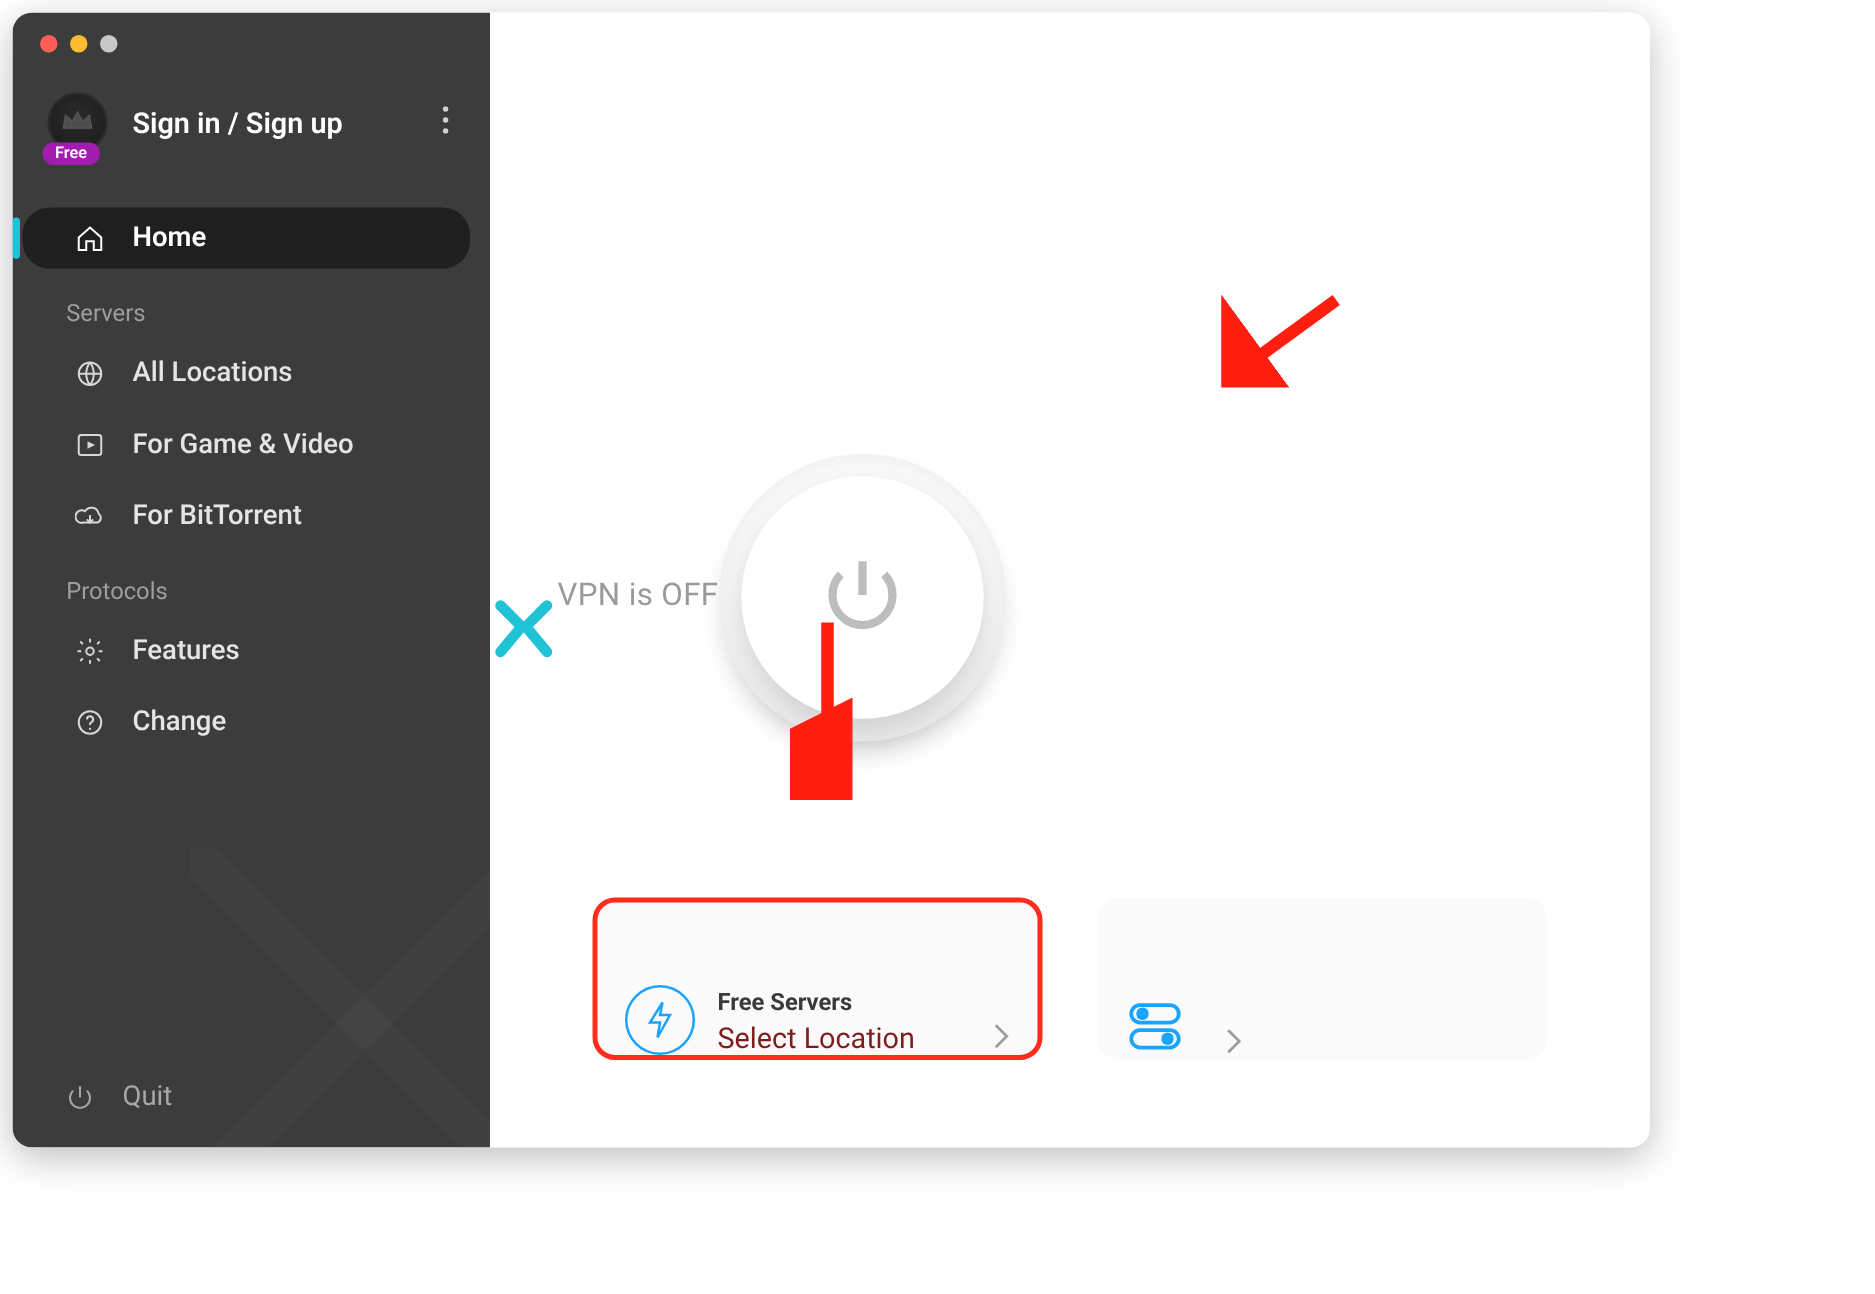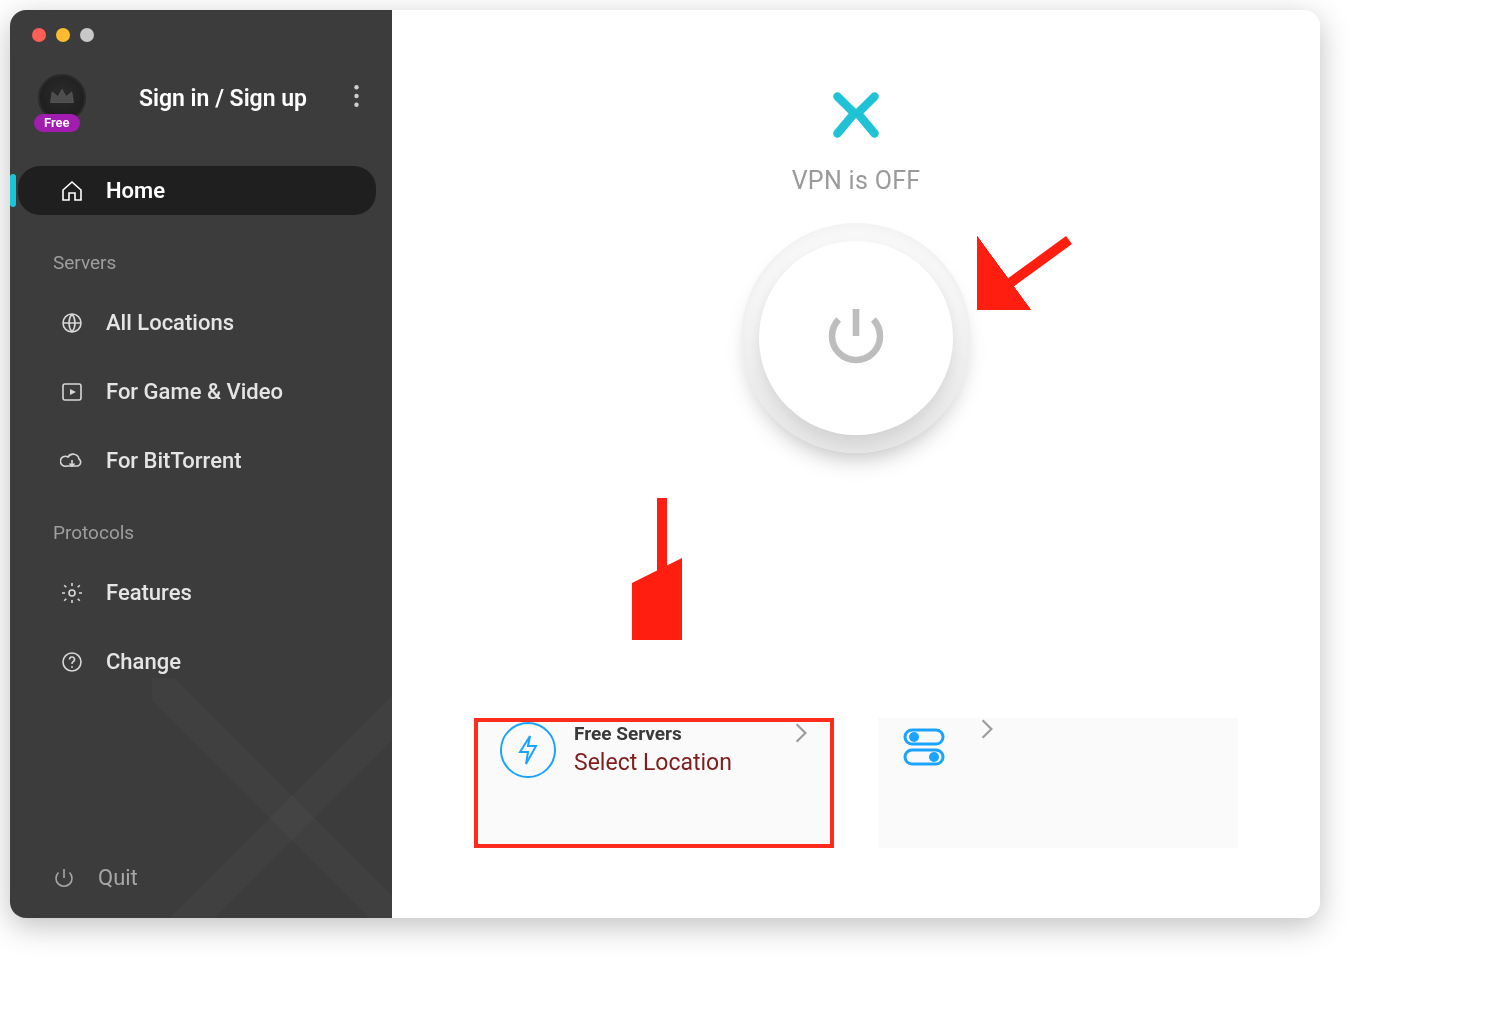--- a/index.html
+++ b/index.html
@@ -81,40 +81,39 @@
     font-weight: 600;
     padding: 1px 10px 2px;
     border-radius: 10px;
   }
   .account-title {
     color: #fff;
     font-size: 23px;
     font-weight: 600;
     margin-left: 14px;
     flex: 1;
-    text-align: center;
   }
   .more-btn {
     width: 32px; height: 32px;
     display:flex; align-items:center; justify-content:center;
     color: #d0d0d0;
     cursor: pointer;
     font-size: 20px;
   }
   .more-btn svg { width: 5px; height: 22px; }
 
   .nav-section-label {
     color: #9e9e9e;
     font-size: 19px;
     padding: 18px 0 6px 43px;
   }
   .nav {
     display: flex;
     flex-direction: column;
-    gap: 16px;
+    gap: 4px;
     margin-top: 30px;
   }
   .nav-item {
     display: flex;
     align-items: center;
     gap: 20px;
     color: #e5e5e5;
     font-size: 22px;
     padding: 12px 20px 12px 40px;
     margin: 2px 16px 2px 8px;
@@ -151,21 +150,21 @@
     cursor: pointer;
   }
   .quit-row .nav-icon svg { stroke: #a7a7a7; }
 
   
   .main {
     flex: 1;
     background: #ffffff;
     position: relative;
     display: flex;
-    flex-direction: column;
+    flex-direction: row;
     align-items: center;
   }
   .logo {
     margin-top: 78px;
     width: 54px; height: 54px;
     color: #20c2d6;
     position: relative;
   }
   .logo svg { width: 54px; height: 54px; }
   .vpn-status {
@@ -198,25 +197,25 @@
     position: absolute;
     left: 0; right: 0;
     bottom: 70px;
     display:flex;
     justify-content: center;
     gap: 44px;
     padding: 0 80px;
   }
   .card {
     background: #fafafa;
-    border-radius: 0;
+    border-radius: 18px;
     width: 360px;
     height: 130px;
     display:flex;
-    align-items:flex-start;
+    align-items:flex-end;
     padding: 0 22px 0 22px;
     cursor: pointer;
     position: relative;
   }
   .card.highlight {
     border: 4px solid #ff2b1d;
   }
   .card-icon {
     width: 56px; height: 56px;
     border-radius: 50%;

